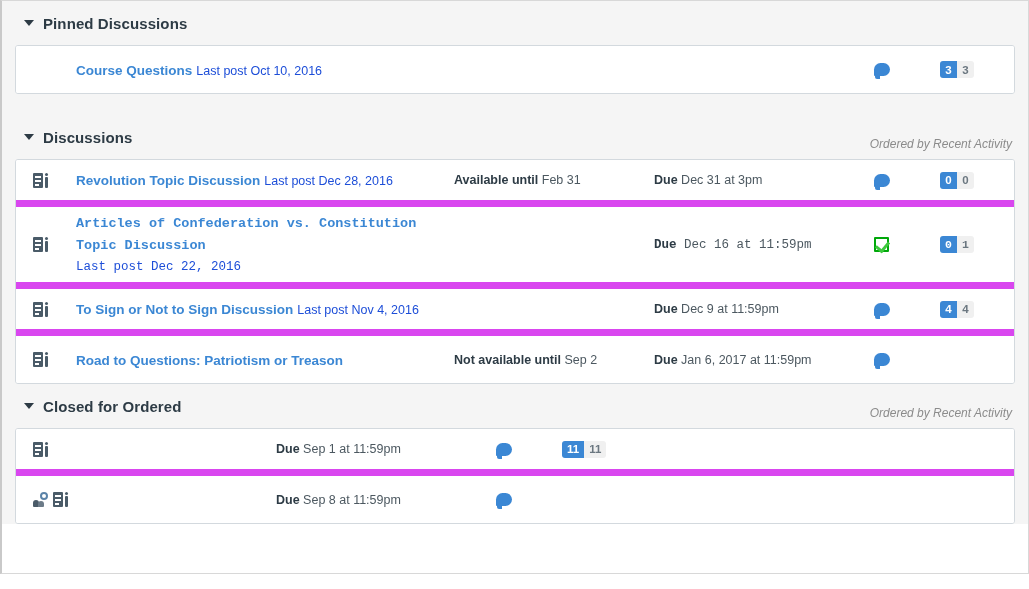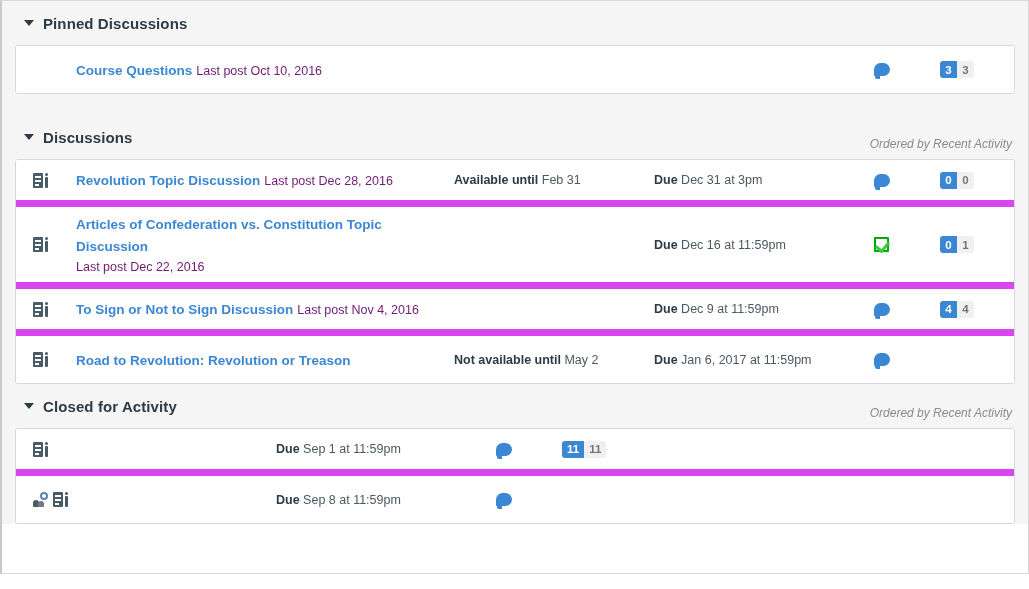--- a/index.html
+++ b/index.html
@@ -71,21 +71,21 @@
   .row {
     display: flex;
     align-items: center;
     min-height: 47px;
     padding: 6px 0 6px 0;
     background: #ffffff;
     border-bottom: 7px solid #d946ef;
     position: relative;
   }
   .row:last-child { border-bottom: none; }
-  .row.tall { min-height: 57px; }
+  .row.tall { min-height: 57px; font-family: Liberation Mono, monospace; }
 
   .col-icon {
     flex: 0 0 auto;
     width: 60px;
     display: flex;
     align-items: center;
     justify-content: flex-start;
     padding-left: 17px;
     gap: 5px;
   }
@@ -134,21 +134,21 @@
     cursor: pointer;
   }
   .title-plain {
     font-size: 13.5px;
     font-weight: bold;
     color: #2d3b45;
   }
   .title-plain.light { font-weight: normal; color: #2d3b45; }
   .lastpost {
     font-size: 12.5px;
-    color: #701a75;
+    color: #1d4ed8;
     font-weight: normal;
     margin-left: 4px;
   }
   .lastpost.block {
     display: block;
     margin-left: 0;
     margin-top: 3px;
   }
   .lbl-bold { font-weight: bold; color: #2d3b45; }
 
@@ -388,35 +388,35 @@
                 <span class="icon disc-icon">
                   <span class="doc">
                     <i class="l1"></i>
                     <i class="l2"></i>
                     <i class="l3"></i>
                   </span>
                   <span class="bar"></span>
                   <span class="dot"></span>
                 </span>
               </div>
-              <div class="col-title"><span class="title-link">Road to Revolution: Revolution or Treason</span></div>
-              <div class="col-avail"><span class="lbl-bold">Not available until</span> <span>May 2</span></div>
+              <div class="col-title"><span class="title-link">Road to Questions: Patriotism or Treason</span></div>
+              <div class="col-avail"><span class="lbl-bold">Not available until</span> <span>Sep 2</span></div>
               <div class="col-due"><span class="lbl-bold">Due</span> <span>Jan 6, 2017 at 11:59pm</span></div>
               <div class="col-bubble">
                 <span class="icon bubble"></span>
               </div>
               <div class="col-badge"></div>
             </div>
           </div>
         </div>
       </div>
       <div class="section">
         <div class="section-header">
           <span class="caret"></span>
-          <span class="section-title">Closed for Activity</span>
+          <span class="section-title">Closed for Ordered</span>
           <span class="section-meta">Ordered by Recent Activity</span>
         </div>
         <div class="disc-wrap">
           <div class="card-list">
             <div class="row">
               <div class="col-icon">
                 <span class="icon disc-icon">
                   <span class="doc">
                     <i class="l1"></i>
                     <i class="l2"></i>

